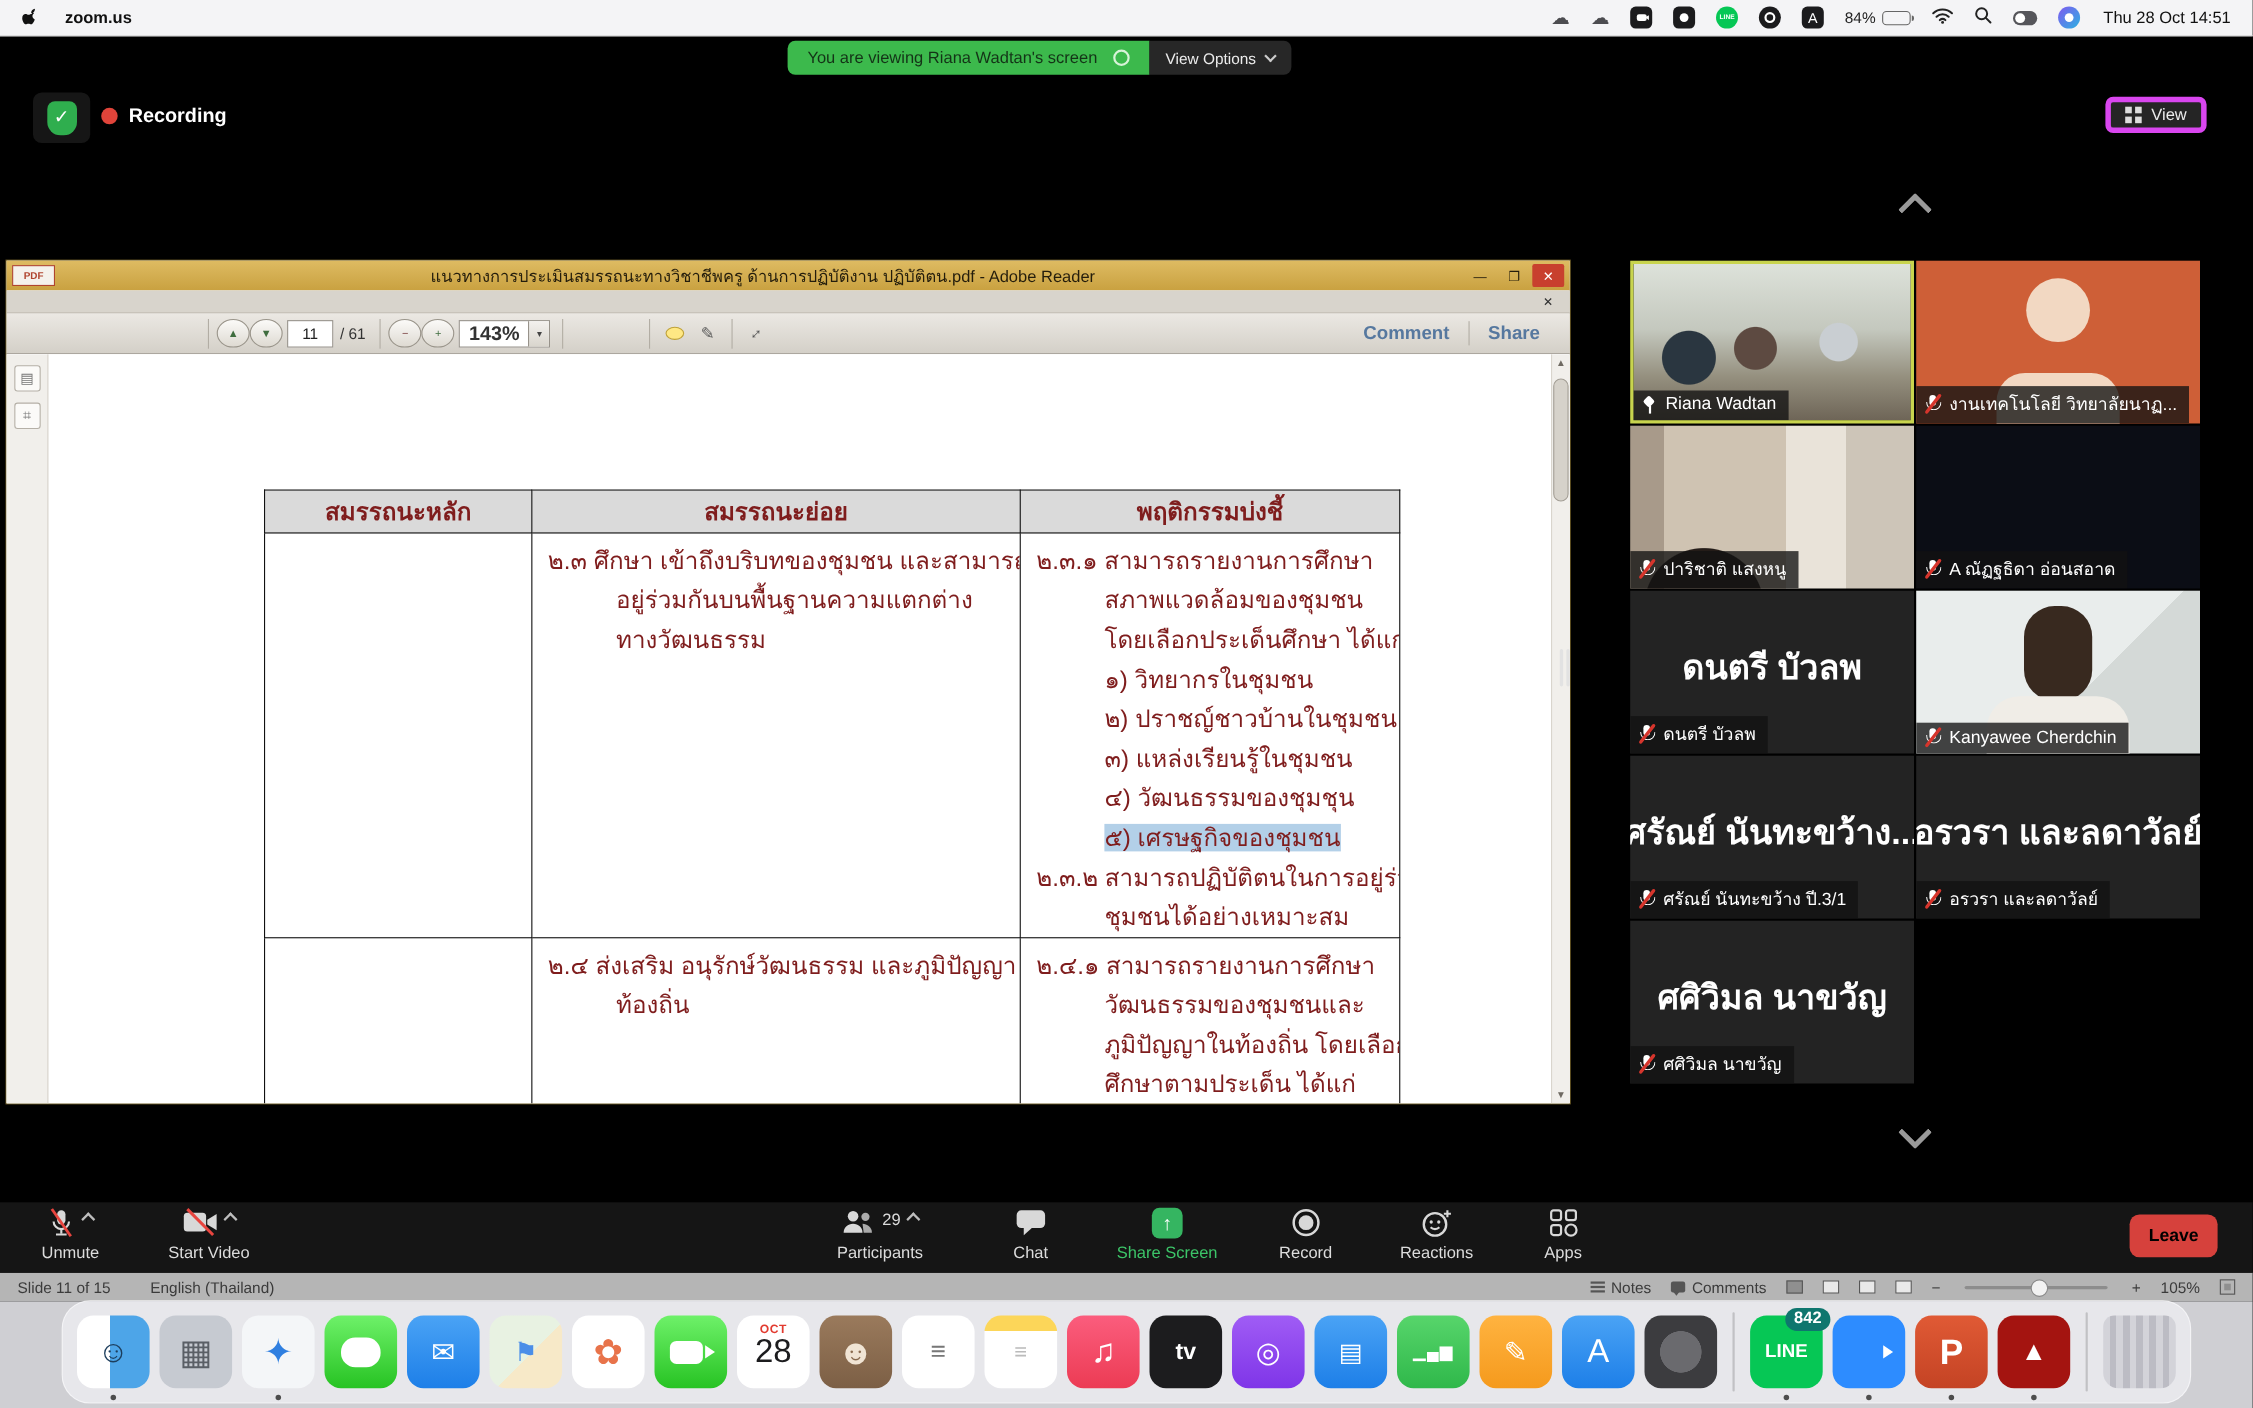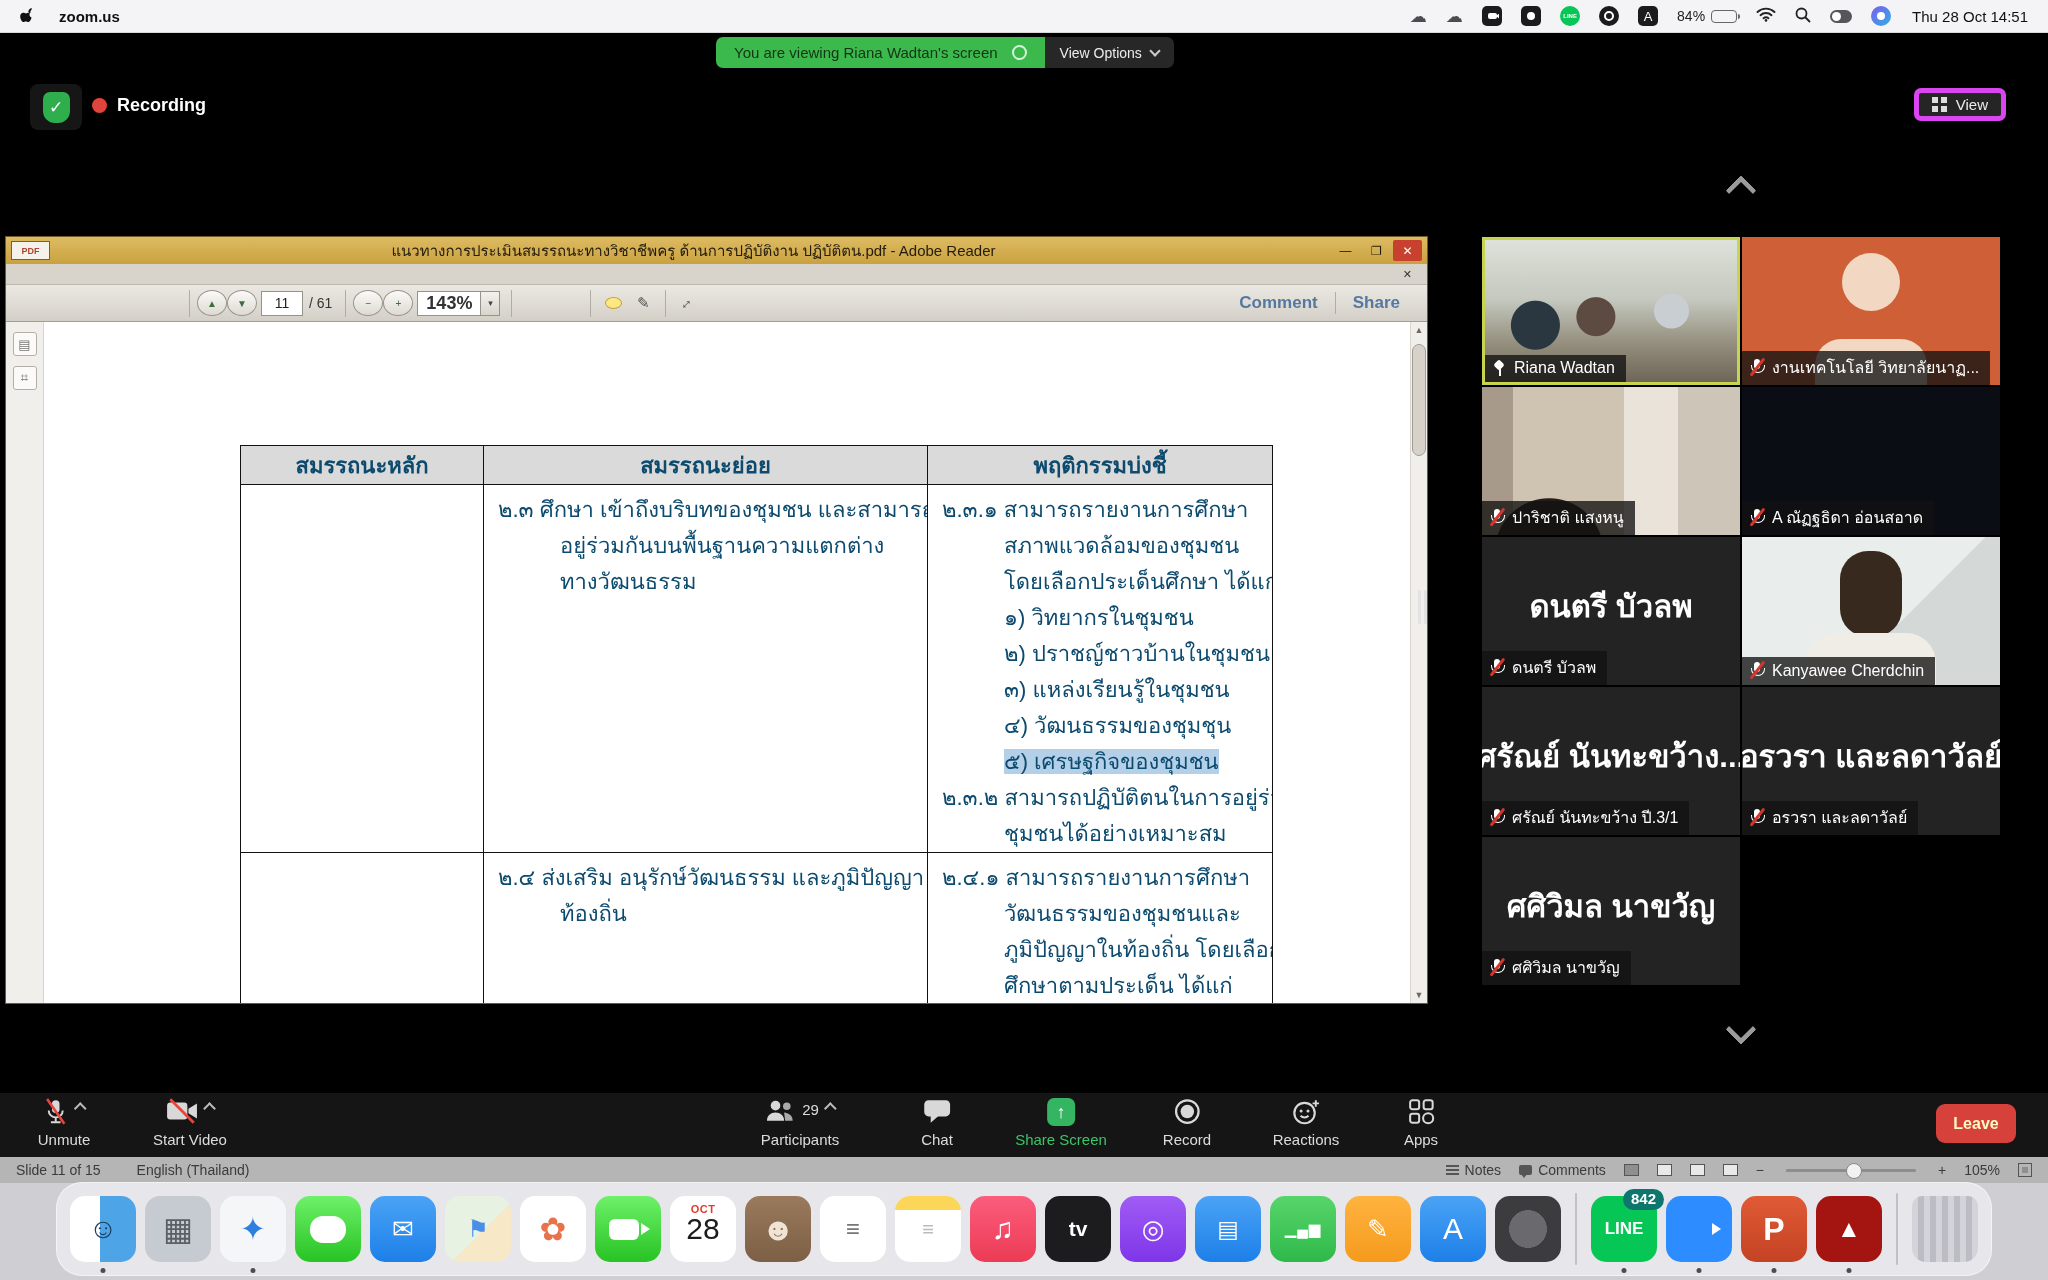--- a/index.html
+++ b/index.html
@@ -78,37 +78,37 @@
   .a-actions .vsep{width:1px;height:22px;background:#b2ada4;padding:0}
   .a-doc{flex:1;position:relative;background:#fff;overflow:hidden}
   .a-side{position:absolute;left:0;top:0;bottom:0;width:38px;background:#f1efeb;border-right:1px solid #d9d5cd;z-index:2}
   .side-ico{width:24px;height:24px;margin:10px auto 4px;border:1px solid #b5b0a7;border-radius:3px;background:#fbfaf8;color:#777;font-size:13px;display:flex;align-items:center;justify-content:center}
   .a-scroll{position:absolute;right:0;top:0;bottom:0;width:17px;background:#f1efeb;border-left:1px solid #d9d5cd;z-index:2}
   .a-scroll .arr{position:absolute;left:0;right:0;text-align:center;font-size:9px;color:#6f6a62}
   .a-scroll .arr.up{top:3px}.a-scroll .arr.dn{bottom:3px}
   .a-thumb{position:absolute;left:1px;right:1px;top:22px;height:112px;background:#d6d2ca;border:1px solid #a39e95;border-radius:7px}
 
   
-  .pdf-table{position:absolute;left:234px;top:123px;width:1032px;border-collapse:collapse;table-layout:fixed;color:#0c4a6e;z-index:1}
+  .pdf-table{position:absolute;left:234px;top:123px;width:1032px;border-collapse:collapse;table-layout:fixed;color:#7f1d1d;z-index:1}
   .pdf-table th,.pdf-table td{border:1.6px solid #111;vertical-align:top;font-size:22px}
   .pdf-table th{height:39px;background:#dadada;font-weight:700;text-align:center;vertical-align:middle}
   .pdf-table tr.r1{height:358px}
   .pdf-table td{padding:7px 0 0 0}
   .line{line-height:36px;padding-left:14px;white-space:nowrap;overflow:hidden}
   .line.ind{padding-left:76px}
   .line.hl span{background:#b3d0e8}
 
   
   .ztb{position:absolute;left:0;right:0;top:1093px;height:64px;background:#151515;z-index:30}
   .zitem{position:absolute;top:1098px;transform:translateX(-50%);display:flex;flex-direction:column;align-items:center;gap:3px;color:#dcdcdc;font-size:15px;z-index:31}
   .zrow{display:flex;align-items:flex-start;gap:7px;height:30px}
   .zcaret{width:9px;height:9px;border-left:2px solid #bdbdbd;border-top:2px solid #bdbdbd;transform:rotate(45deg);margin-top:6px}
   .share-ico{width:28px;height:28px;background:#35b561;border-radius:7px;color:#fff;font-size:18px;font-weight:700;display:flex;align-items:center;justify-content:center}
   .zitem.share .zlabel{color:#3cc468}
-  .leave-btn{position:absolute;left:1936px;top:1104px;width:80px;height:39px;background:#d6413c;border-radius:9px;color:#fef9c3;font-size:16px;font-weight:600;display:flex;align-items:center;justify-content:center;z-index:31}
+  .leave-btn{position:absolute;left:1936px;top:1104px;width:80px;height:39px;background:#d6413c;border-radius:9px;color:#000000;font-size:16px;font-weight:600;display:flex;align-items:center;justify-content:center;z-index:31}
 
   
   .desktop{position:absolute;left:0;right:0;top:1183px;bottom:0;background:#cfcfd3;z-index:10}
   .pptbar{position:absolute;left:0;right:0;top:1157px;height:26px;background:#b5b5b5;display:flex;align-items:center;padding:0 16px;font-size:14px;color:#3b3b3b;z-index:20}
   .ppt-left{display:flex;gap:36px}
   .ppt-right{margin-left:auto;display:flex;align-items:center;gap:18px}
   .ppt-ic{display:flex;align-items:center;gap:6px}
   .lines-ico{width:13px;height:10px;border-top:2px solid #555;border-bottom:2px solid #555;position:relative}
   .lines-ico::after{content:"";position:absolute;left:0;top:2px;width:100%;height:2px;background:#555}
   .bub-ico{width:13px;height:10px;background:#555;border-radius:2px;position:relative}

